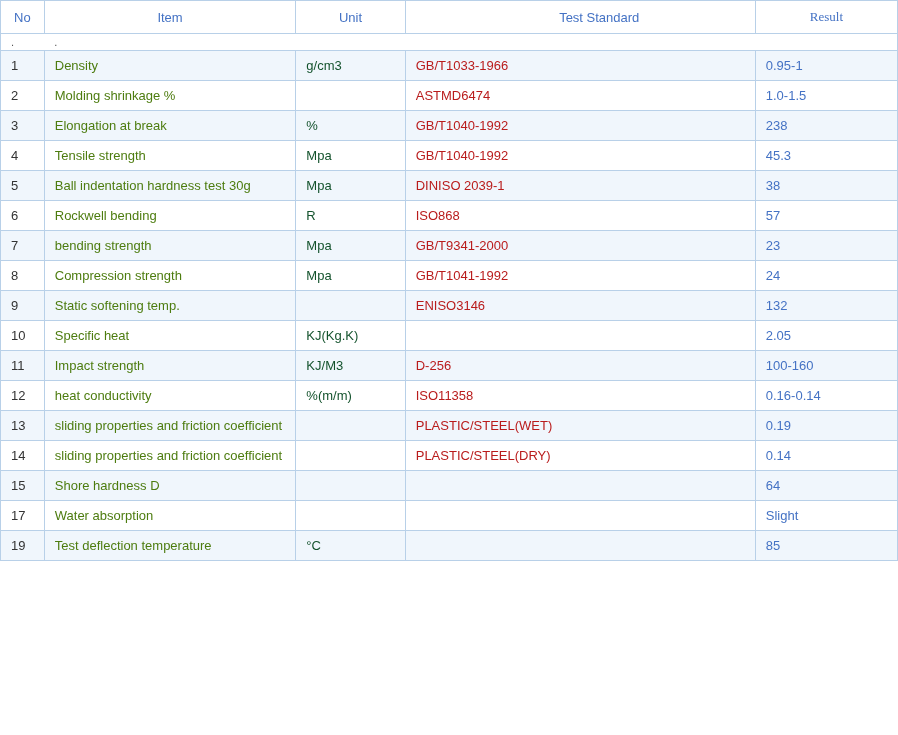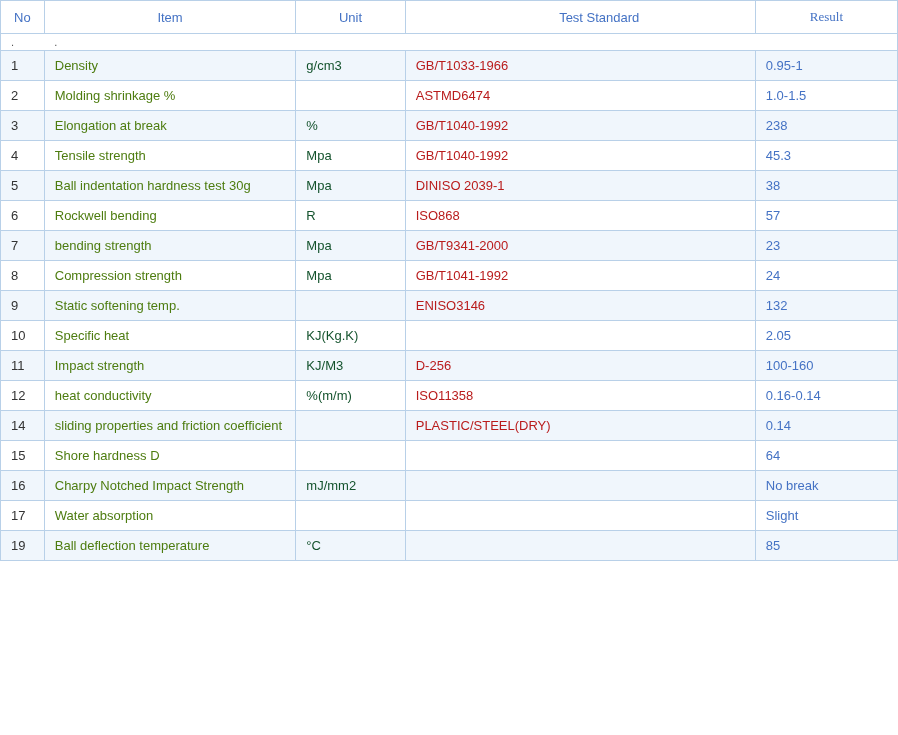--- a/index.html
+++ b/index.html
@@ -181,48 +181,48 @@
         <td class="result-col">100-160</td>
       </tr>
       <tr>
         <td class="no-col">12</td>
         <td class="item-col">heat conductivity</td>
         <td class="unit-col">%(m/m)</td>
         <td class="std-col">ISO11358</td>
         <td class="result-col">0.16-0.14</td>
       </tr>
       <tr>
+        <td class="no-col">13</td>
+        <td class="item-col">sliding properties and friction coefficient</td>
+        <td class="unit-col"></td>
+        <td class="std-col">PLASTIC/STEEL(WET)</td>
+        <td class="result-col">0.19</td>
+      </tr>
+      <tr>
         <td class="no-col">14</td>
         <td class="item-col">sliding properties and friction coefficient</td>
         <td class="unit-col"></td>
         <td class="std-col">PLASTIC/STEEL(DRY)</td>
         <td class="result-col">0.14</td>
       </tr>
       <tr>
         <td class="no-col">15</td>
         <td class="item-col">Shore hardness D</td>
         <td class="unit-col"></td>
         <td class="std-col"></td>
         <td class="result-col">64</td>
       </tr>
       <tr>
-        <td class="no-col">16</td>
-        <td class="item-col">Charpy Notched Impact Strength</td>
-        <td class="unit-col">mJ/mm2</td>
-        <td class="std-col"></td>
-        <td class="result-col">No break</td>
-      </tr>
-      <tr>
         <td class="no-col">17</td>
         <td class="item-col">Water absorption</td>
         <td class="unit-col"></td>
         <td class="std-col"></td>
         <td class="result-col">Slight</td>
       </tr>
       <tr>
         <td class="no-col">19</td>
-        <td class="item-col">Ball deflection temperature</td>
+        <td class="item-col">Test deflection temperature</td>
         <td class="unit-col">°C</td>
         <td class="std-col"></td>
         <td class="result-col">85</td>
       </tr>
     </tbody>
 </table>
 
 </body></html>

